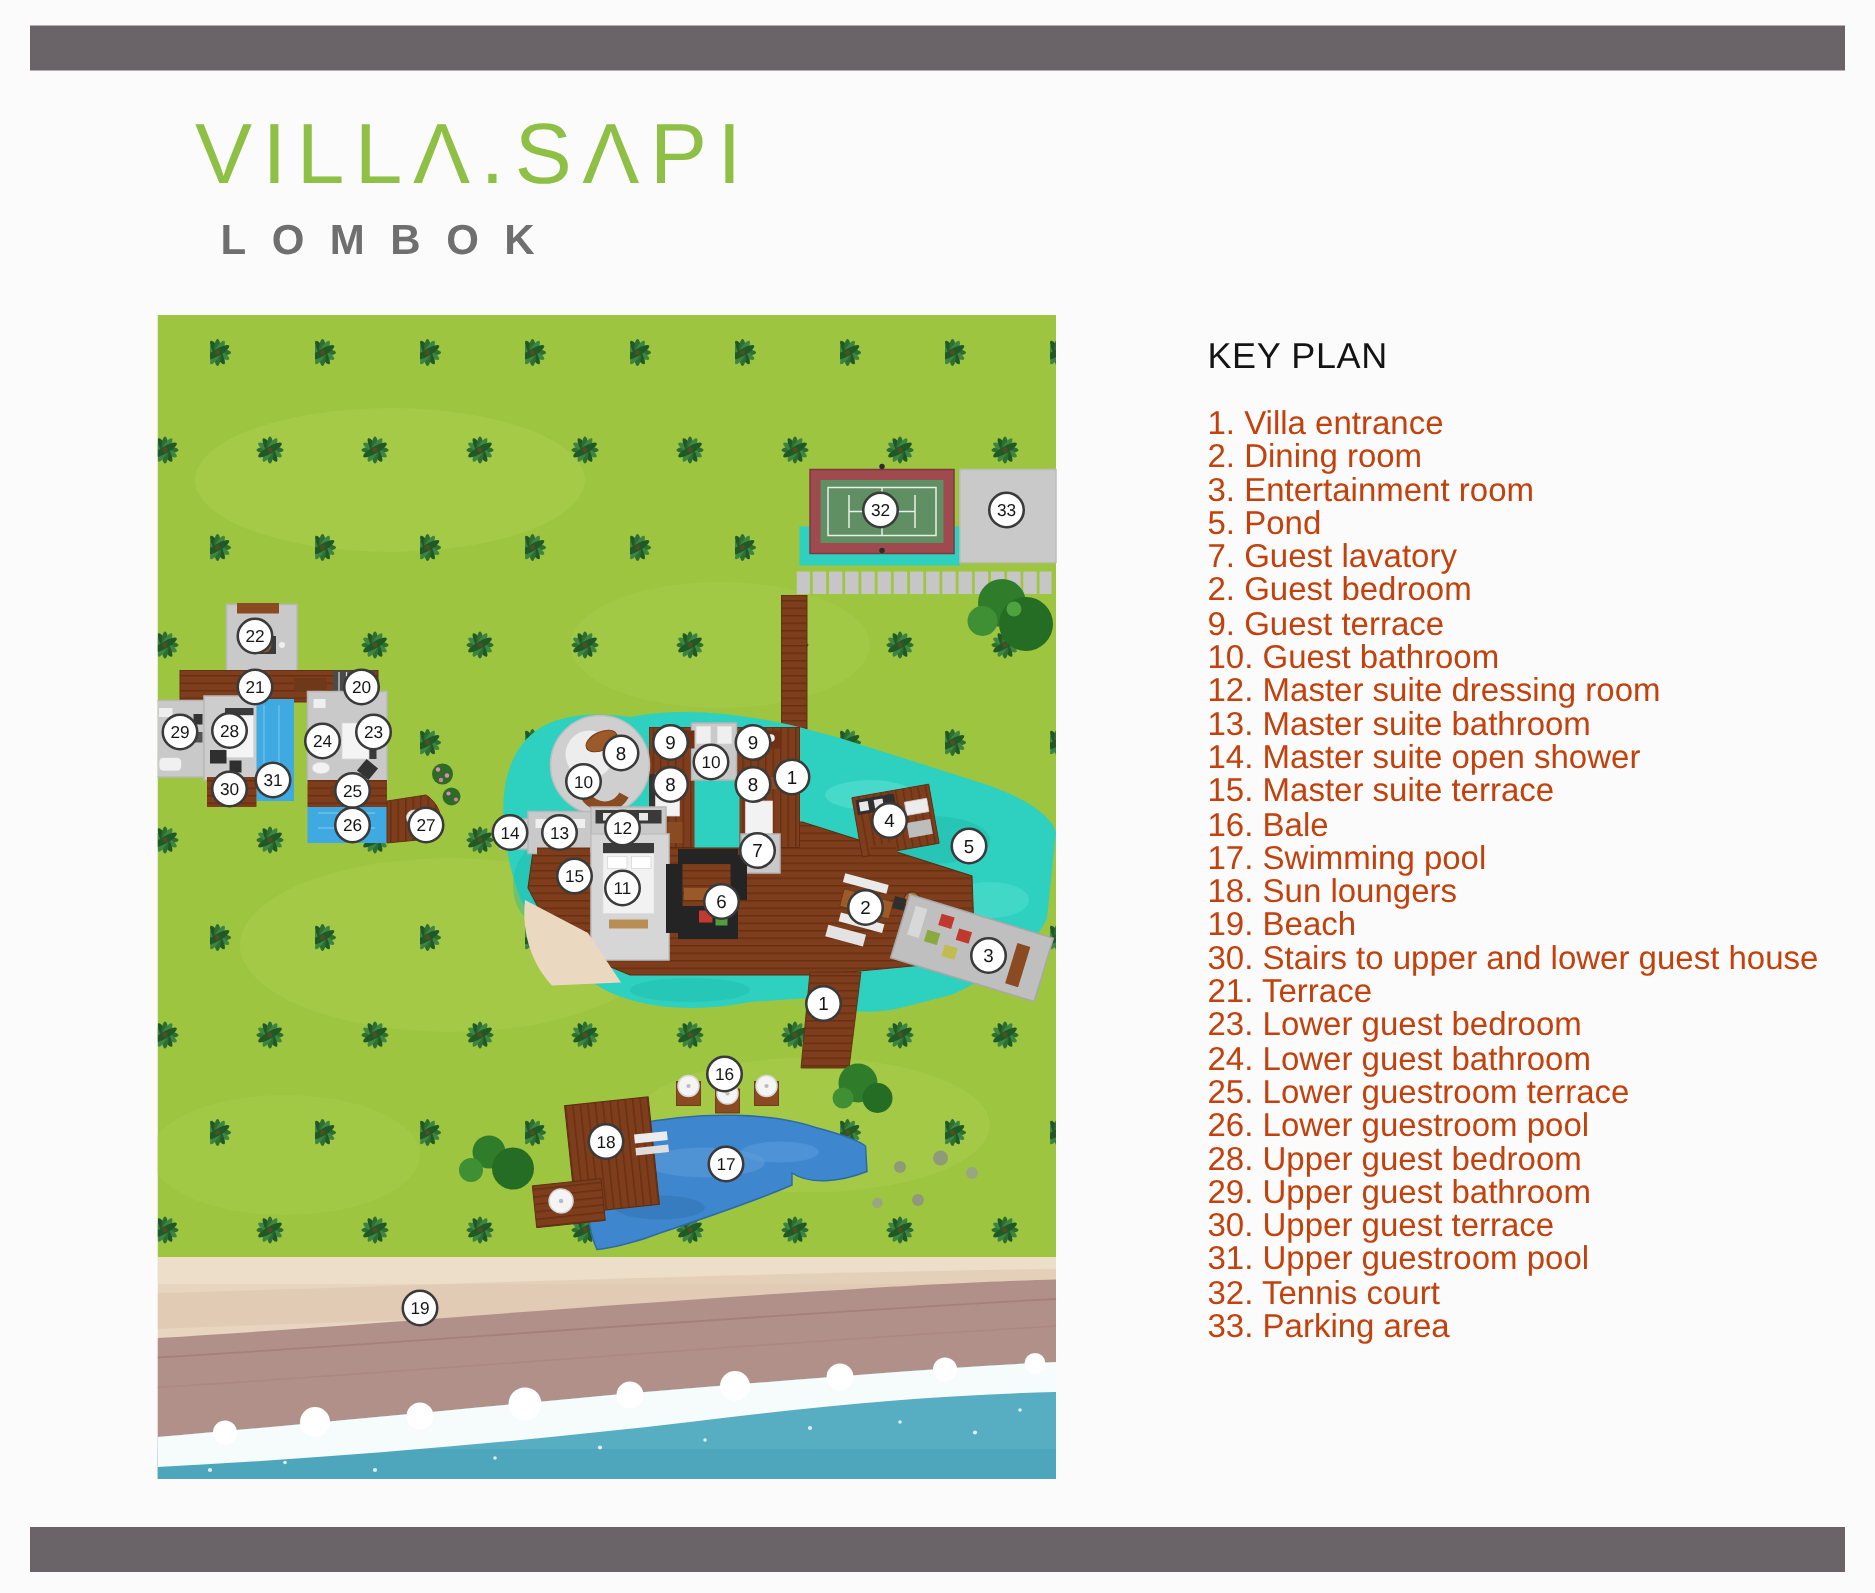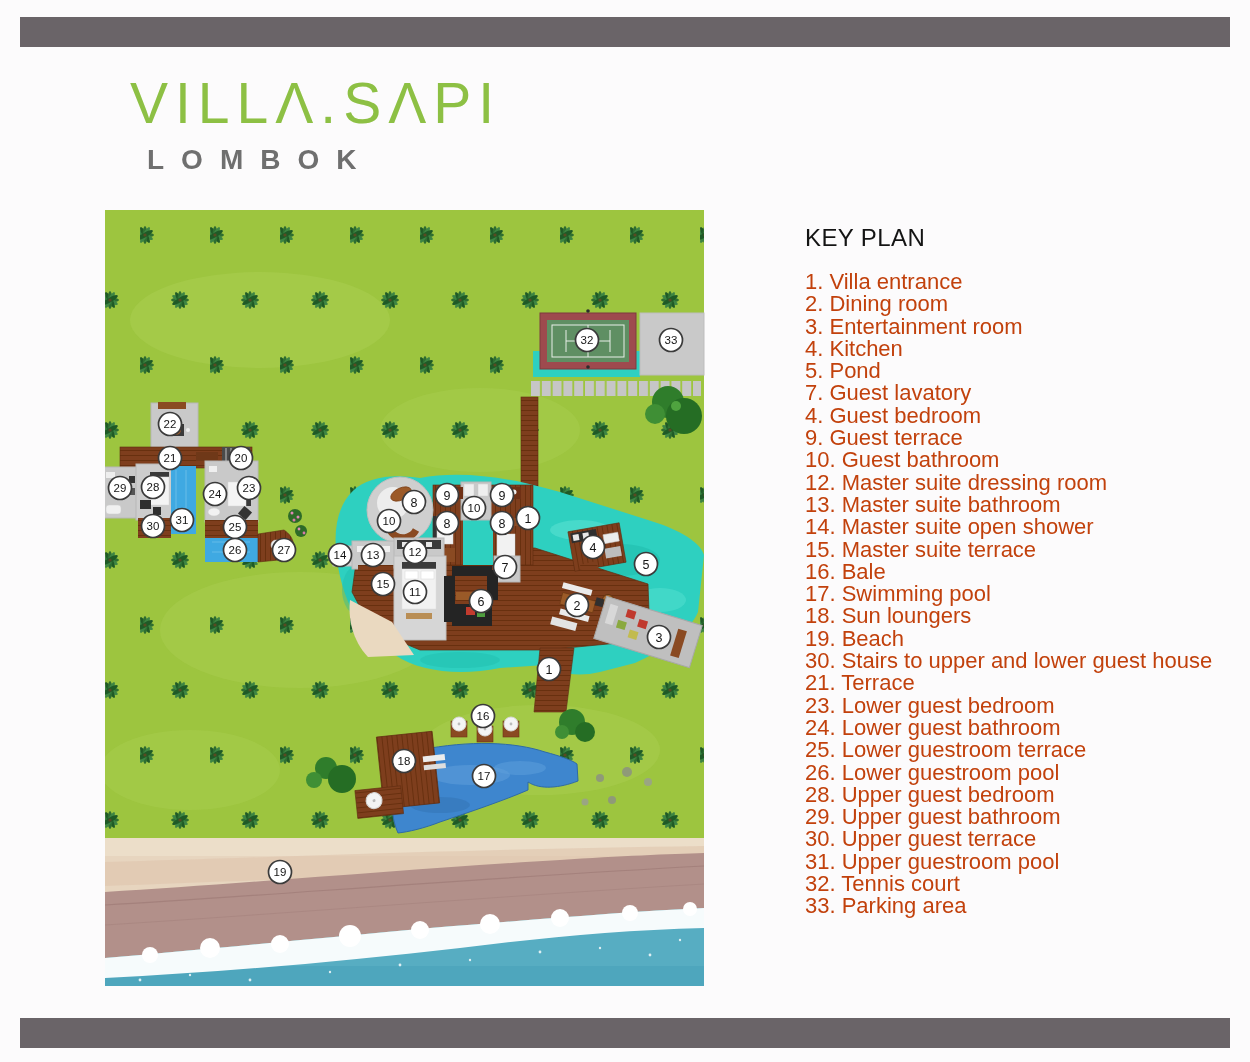--- a/index.html
+++ b/index.html
@@ -486,24 +486,23 @@
       </g>
 </svg>
 </div>
 
 <div class="key-plan">
   <h2 class="key-plan-title">KEY PLAN</h2>
   <div class="key-plan-list">
       <div>1. Villa entrance</div>
       <div>2. Dining room</div>
       <div>3. Entertainment room</div>
-      <div>4. Kitchen</div>
       <div>5. Pond</div>
       <div>7. Guest lavatory</div>
-      <div>4. Guest bedroom</div>
+      <div>2. Guest bedroom</div>
       <div>9. Guest terrace</div>
       <div>10. Guest bathroom</div>
       <div>12. Master suite dressing room</div>
       <div>13. Master suite bathroom</div>
       <div>14. Master suite open shower</div>
       <div>15. Master suite terrace</div>
       <div>16. Bale</div>
       <div>17. Swimming pool</div>
       <div>18. Sun loungers</div>
       <div>19. Beach</div>

